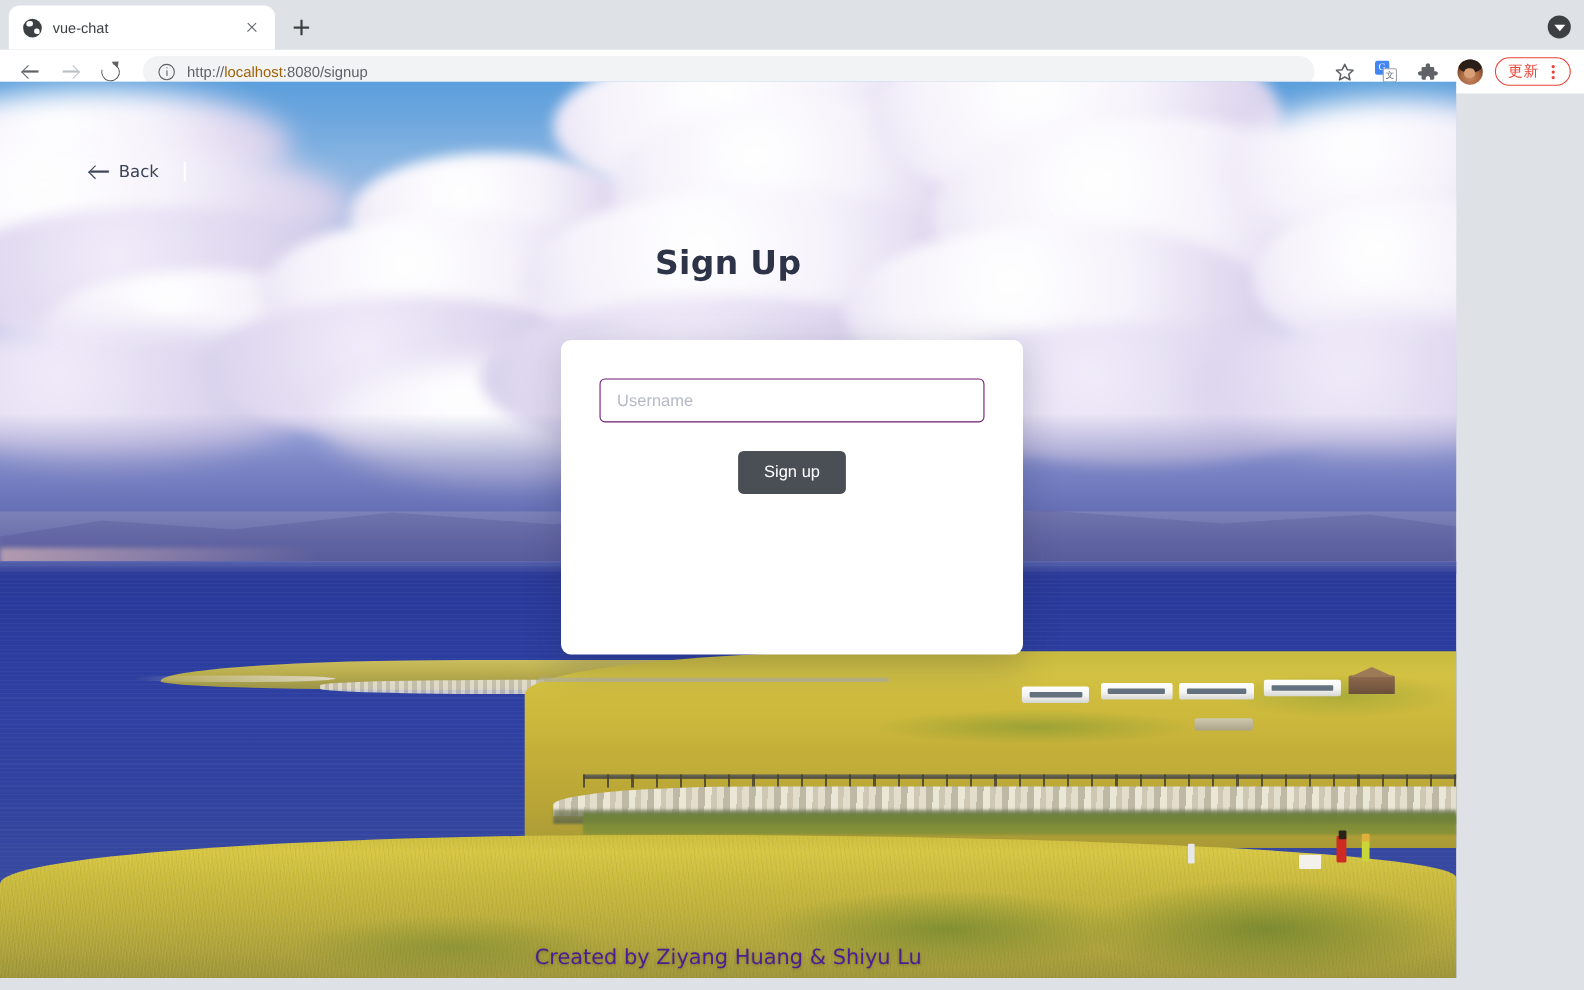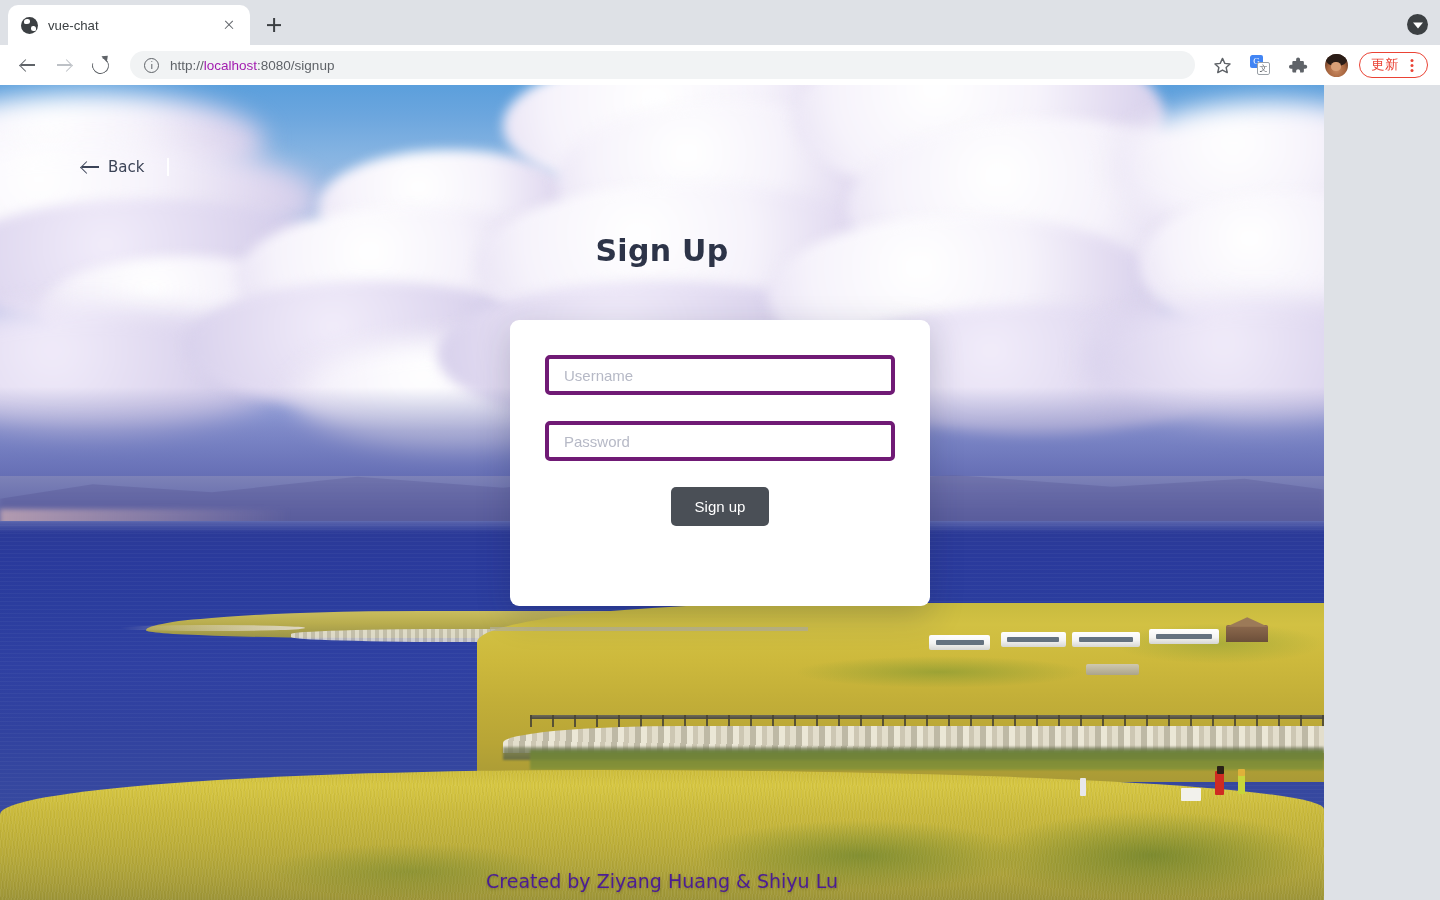--- a/index.html
+++ b/index.html
@@ -141,21 +141,21 @@
     content: ""; position: absolute; left: 50%; top: 2.6px;
     transform: translateX(-50%);
     width: 1.4px; height: 1.4px; background: #5f6368; border-radius: 50%;
   }
   .info-icon::after {
     content: ""; position: absolute; left: 50%; top: 5.4px;
     transform: translateX(-50%);
     width: 1.4px; height: 5px; background: #5f6368;
   }
   .url { margin-left: 11px; font-size: 13.5px; color: #5f6368; white-space: nowrap; }
-  .url .host { color: #a21caf; }
+  .url .host { color: #a16207; }
 
   .tb-icon { width: 28px; height: 28px; margin: 0 5px; position: relative; flex:0 0 28px; cursor: pointer; }
 
   .star svg { width: 19px; height: 19px; display:block; margin: 4.5px auto; }
 
   .translate-icon {
     width: 20px; height: 20px; margin: 4px auto;
     position: relative; border-radius: 2px; overflow: hidden;
   }
   .translate-icon .blue {
@@ -202,21 +202,21 @@
   .kebab i {
     position: absolute; left: 50%; transform: translateX(-50%);
     width: 3px; height: 3px; border-radius: 50%; background: #ea4335;
   }
   .kebab i:nth-child(1) { top: 3px; }
   .kebab i:nth-child(2) { top: 8px; }
   .kebab i:nth-child(3) { top: 13px; }
 
   
   .page {
-    position: absolute; left: 0; top: 85px;
+    position: absolute; left: 0; top: 74px;
     width: 1324px; height: 815px;
     overflow: hidden;
   }
   .photo { position: absolute; inset: 0; }
 
   
   .sky {
     position: absolute; left:0; top:0; width:100%; height: 48%;
     background: linear-gradient(180deg,
       #5b9fdc 0%, #6ca6de 8%, #86b4e2 18%, #a3bde4 30%,
@@ -434,21 +434,21 @@
 
   .card {
     position: absolute; left: 510px; top: 235px;
     width: 420px; height: 286px;
     background: #ffffff; border-radius: 9px;
     box-shadow: 0 10px 34px rgba(30,38,70,.22);
     padding: 35px;
   }
   .field {
     width: 350px; height: 40px;
-    border: 4px solid #701a75; border-radius: 5px;
+    border: 1px solid #701a75; border-radius: 5px;
     background: #fff; outline: none;
     padding: 0 15px;
     font-size: 15px; color: #4a4f63;
     font-family: "Liberation Sans", sans-serif;
     display: block;
   }
   .field::placeholder { color: #b6b9c6; }
   .field + .field { margin-top: 26px; }
 
   .signup-btn {
@@ -604,20 +604,19 @@
     <div class="back-row">
       <span class="back-arrow"></span>
       <span class="back-text">Back</span>
       <span class="back-divider"></span>
     </div>
 
     <div class="title">Sign Up</div>
 
     <div class="card">
       <input class="field" type="text" placeholder="Username" style="">
-      <input class="field" type="password" placeholder="Password" style="">
       <button class="signup-btn">Sign up</button>
     </div>
 
     <div class="footer">Created by Ziyang Huang &amp; Shiyu Lu</div>
 
   </div>
 </div>
 
 </body></html>

